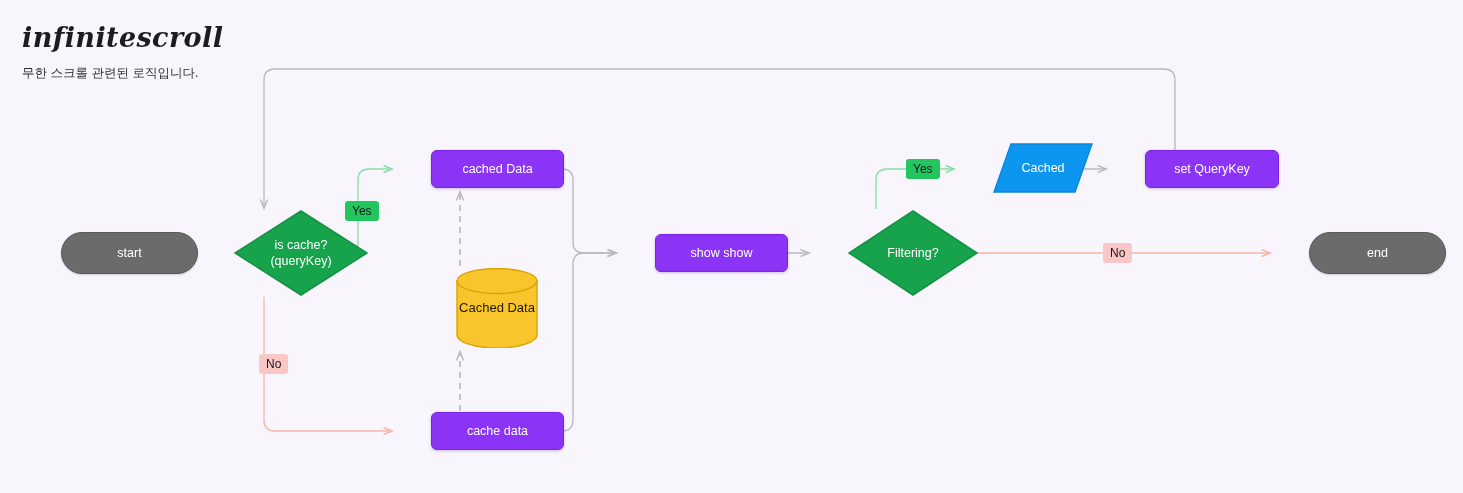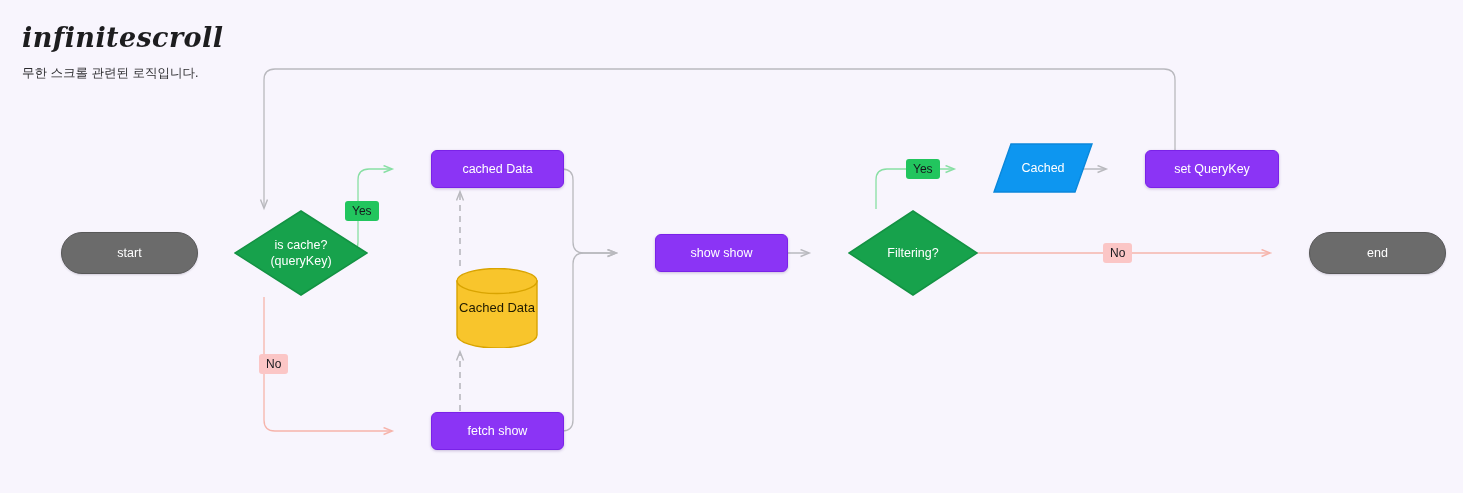--- a/index.html
+++ b/index.html
@@ -192,21 +192,21 @@
     <span class="cyl-shape">
       <svg viewBox="0 0 82 80" preserveAspectRatio="none">
         <path d="M1,13 L1,67 A40,13 0 0 0 81,67 L81,13 Z" fill="#f8c52c" stroke="#d9a400" stroke-width="1.4"></path>
         <ellipse cx="41" cy="13" rx="40" ry="12.5" fill="#f8c52c" stroke="#d9a400" stroke-width="1.4"></ellipse>
       </svg>
     </span>
     <span class="dblabel">Cached Data</span>
   </div>
 
   <div class="node node-process" style="left:394px; top:412px; width:133px; height:38px;">
-    <span>fetch show</span>
+    <span>cache data</span>
   </div>
 
   <div class="node node-process" style="left:618px; top:234px; width:133px; height:38px;">
     <span>show show</span>
   </div>
 
   <div class="node node-decision" style="left:811px; top:210px; width:130px; height:86px;">
     <span class="diamond-shape">
       <svg viewBox="0 0 130 86" preserveAspectRatio="none">
         <polygon points="65,1 129,43 65,85 1,43" fill="#17a24c" stroke="#139243" stroke-width="1.5"></polygon>

